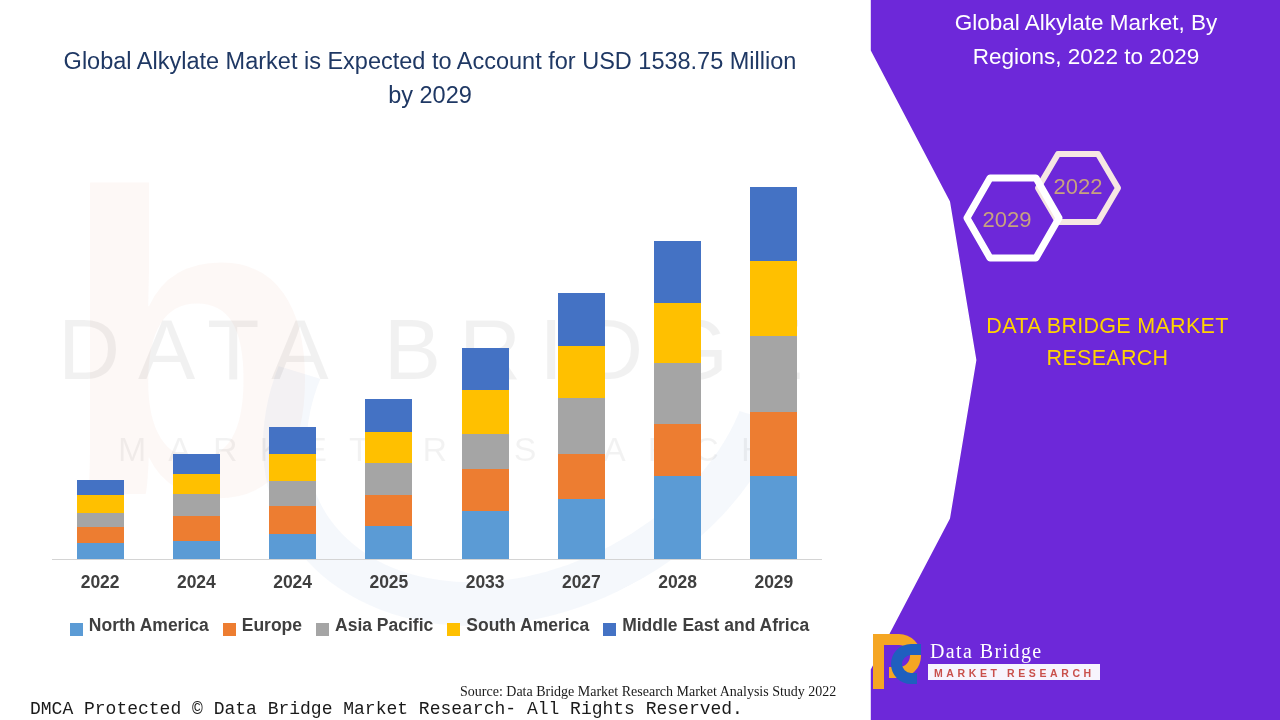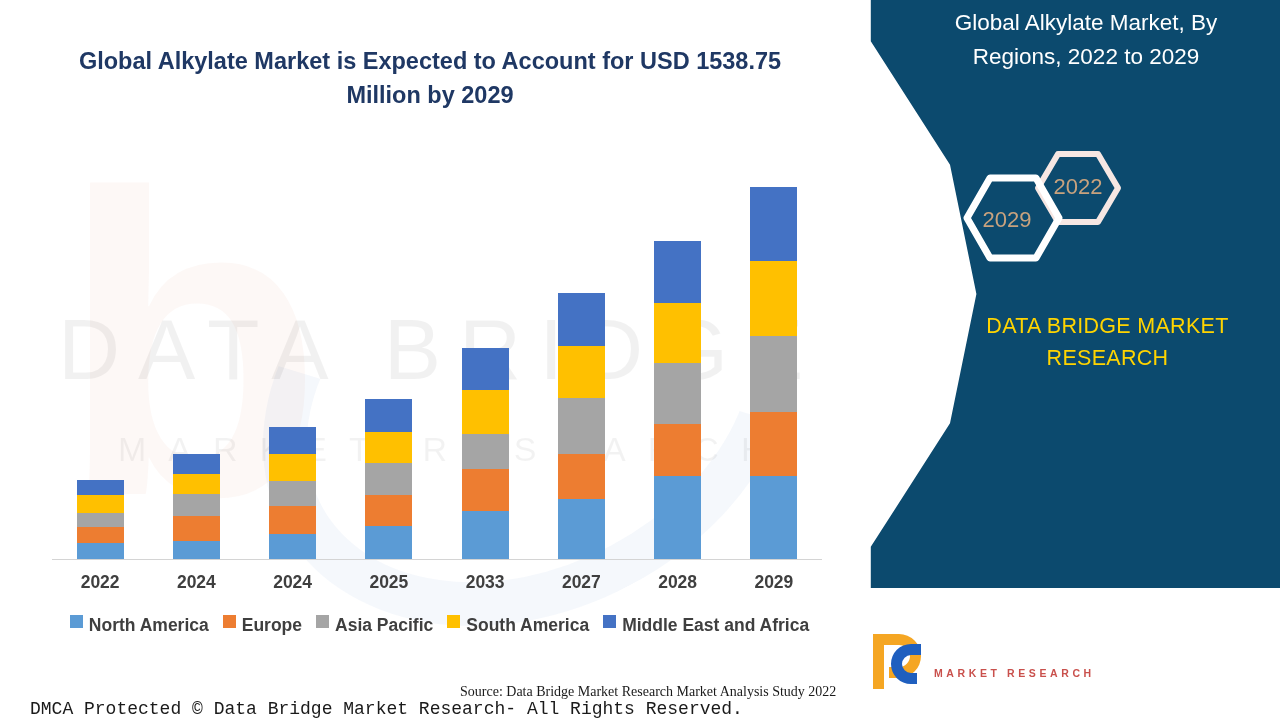--- a/index.html
+++ b/index.html
@@ -40,21 +40,21 @@
     transform:rotate(-28deg);
   }
 
   
   #chart-panel {
     position:absolute; left:0; top:0; width:940px; height:720px;
   }
   #chart-title {
     position:absolute; left:60px; top:44px; width:740px;
     text-align:center; color:#1F3864; font-size:23.5px;
-    line-height:34px; font-weight:700;
+    line-height:34px; font-weight:400;
   }
 
   #plot-area {
     position:absolute; left:52px; top:150px; width:770px; height:410px;
   }
   #bars-row {
     position:absolute; left:0; bottom:1px; width:100%; height:409px;
     display:flex; align-items:flex-end;
   }
   .bar-slot { flex:1 1 0; display:flex; justify-content:center; align-items:flex-end; height:100%; }
@@ -71,39 +71,39 @@
   .x-label {
     flex:1 1 0; text-align:center; font-size:17.5px; font-weight:700;
     color:#3F3F3F;
   }
 
   
   #legend {
     position:absolute; left:52px; top:615px; width:775px;
     display:flex; justify-content:center; align-items:center; gap:14px;
   }
-  .legend-item { display:flex; align-items:flex-start; gap:6px; }
+  .legend-item { display:flex; align-items:flex-end; gap:6px; }
   .legend-swatch { width:13px; height:13px; flex:0 0 auto; }
   .legend-label { font-size:17.5px; font-weight:700; color:#3F3F3F; white-space:nowrap; }
 
   
   #footer { position:absolute; left:0; top:684px; width:940px; height:28px; }
   #dmca-text {
     position:absolute; left:30px; top:15px;
     font-family:Liberation Mono, monospace; font-size:18px; color:#1a1a1a;
   }
   #source-text {
     position:absolute; left:460px; top:0;
     font-family:"Liberation Serif", serif; font-size:14px; color:#1a1a1a;
   }
 
   
   #right-panel {
-    position:absolute; right:0; top:0; width:440px; height:588px;
-    background:#0c4a6e;
+    position:absolute; right:0; top:0; width:440px; height:720px;
+    background:#6d28d9;
     clip-path:polygon(100% 0, 100% 100%, 7% 100%, 7% 93%, 25% 72%, 31% 50%, 25% 28%, 7% 7%, 7% 0);
     overflow:hidden;
   }
   #panel-title {
     position:absolute; left:0; top:6px; width:440px; padding-left:80px; padding-right:28px;
     text-align:center; color:#FFFFFF; font-size:22.5px; line-height:34px;
   }
   #hex-group { position:absolute; left:110px; top:150px; width:230px; height:130px; }
   .hex-label {
     position:absolute; color:#C8A27E; font-size:22px; font-weight:400;

